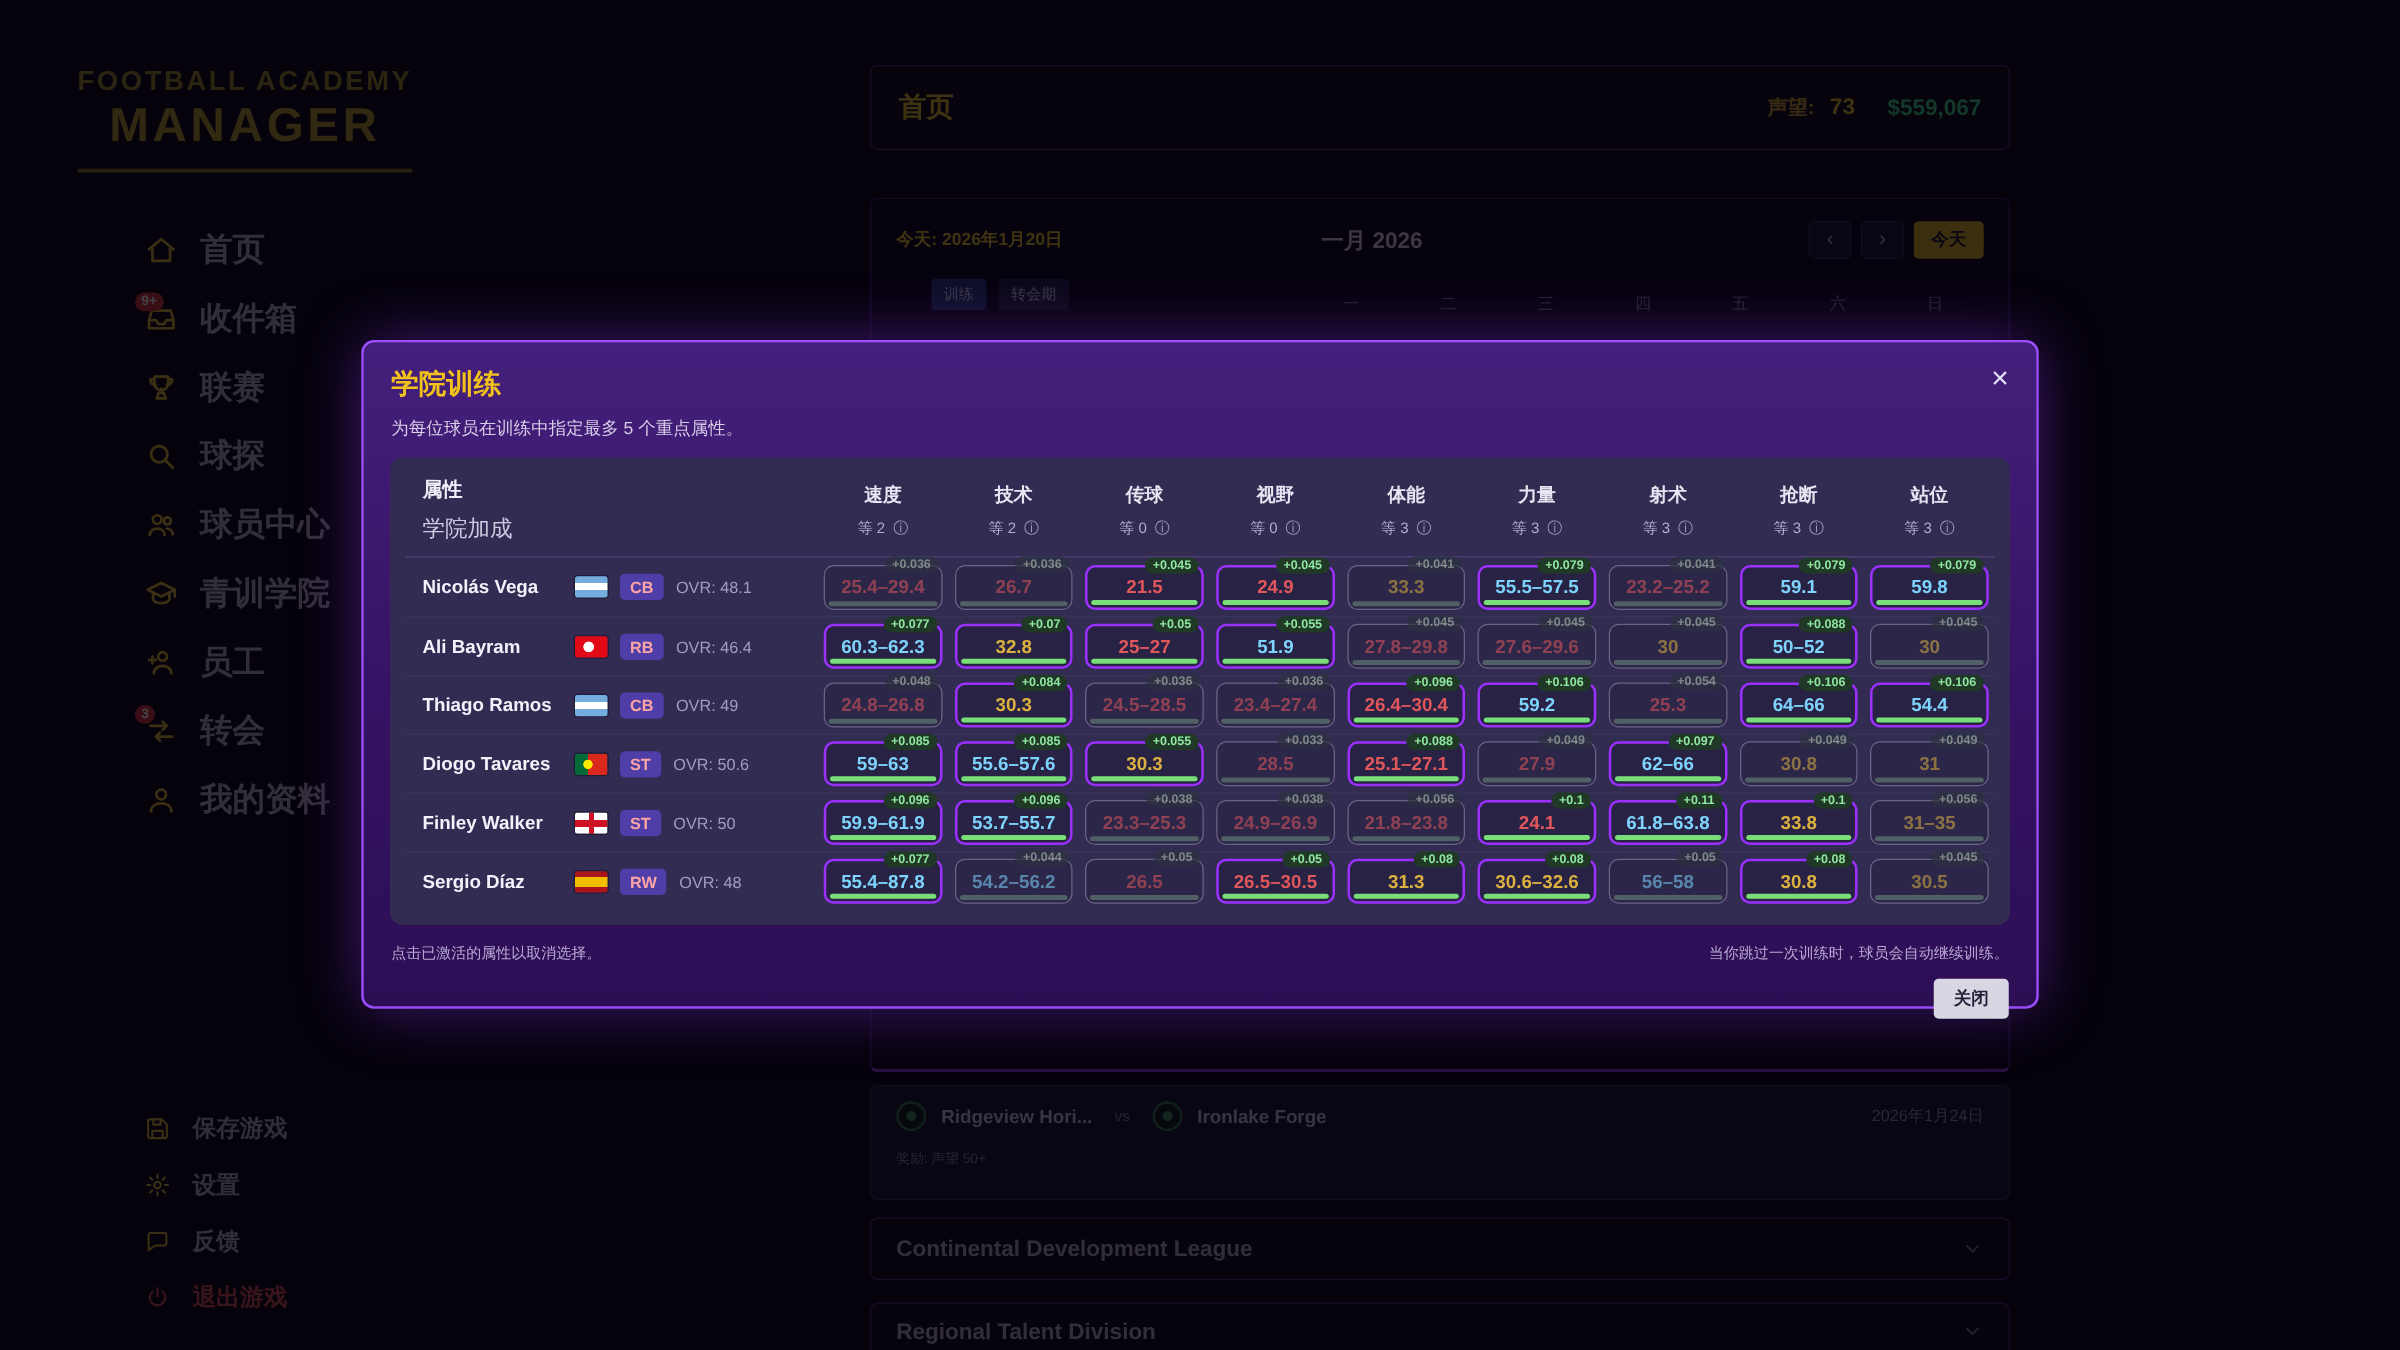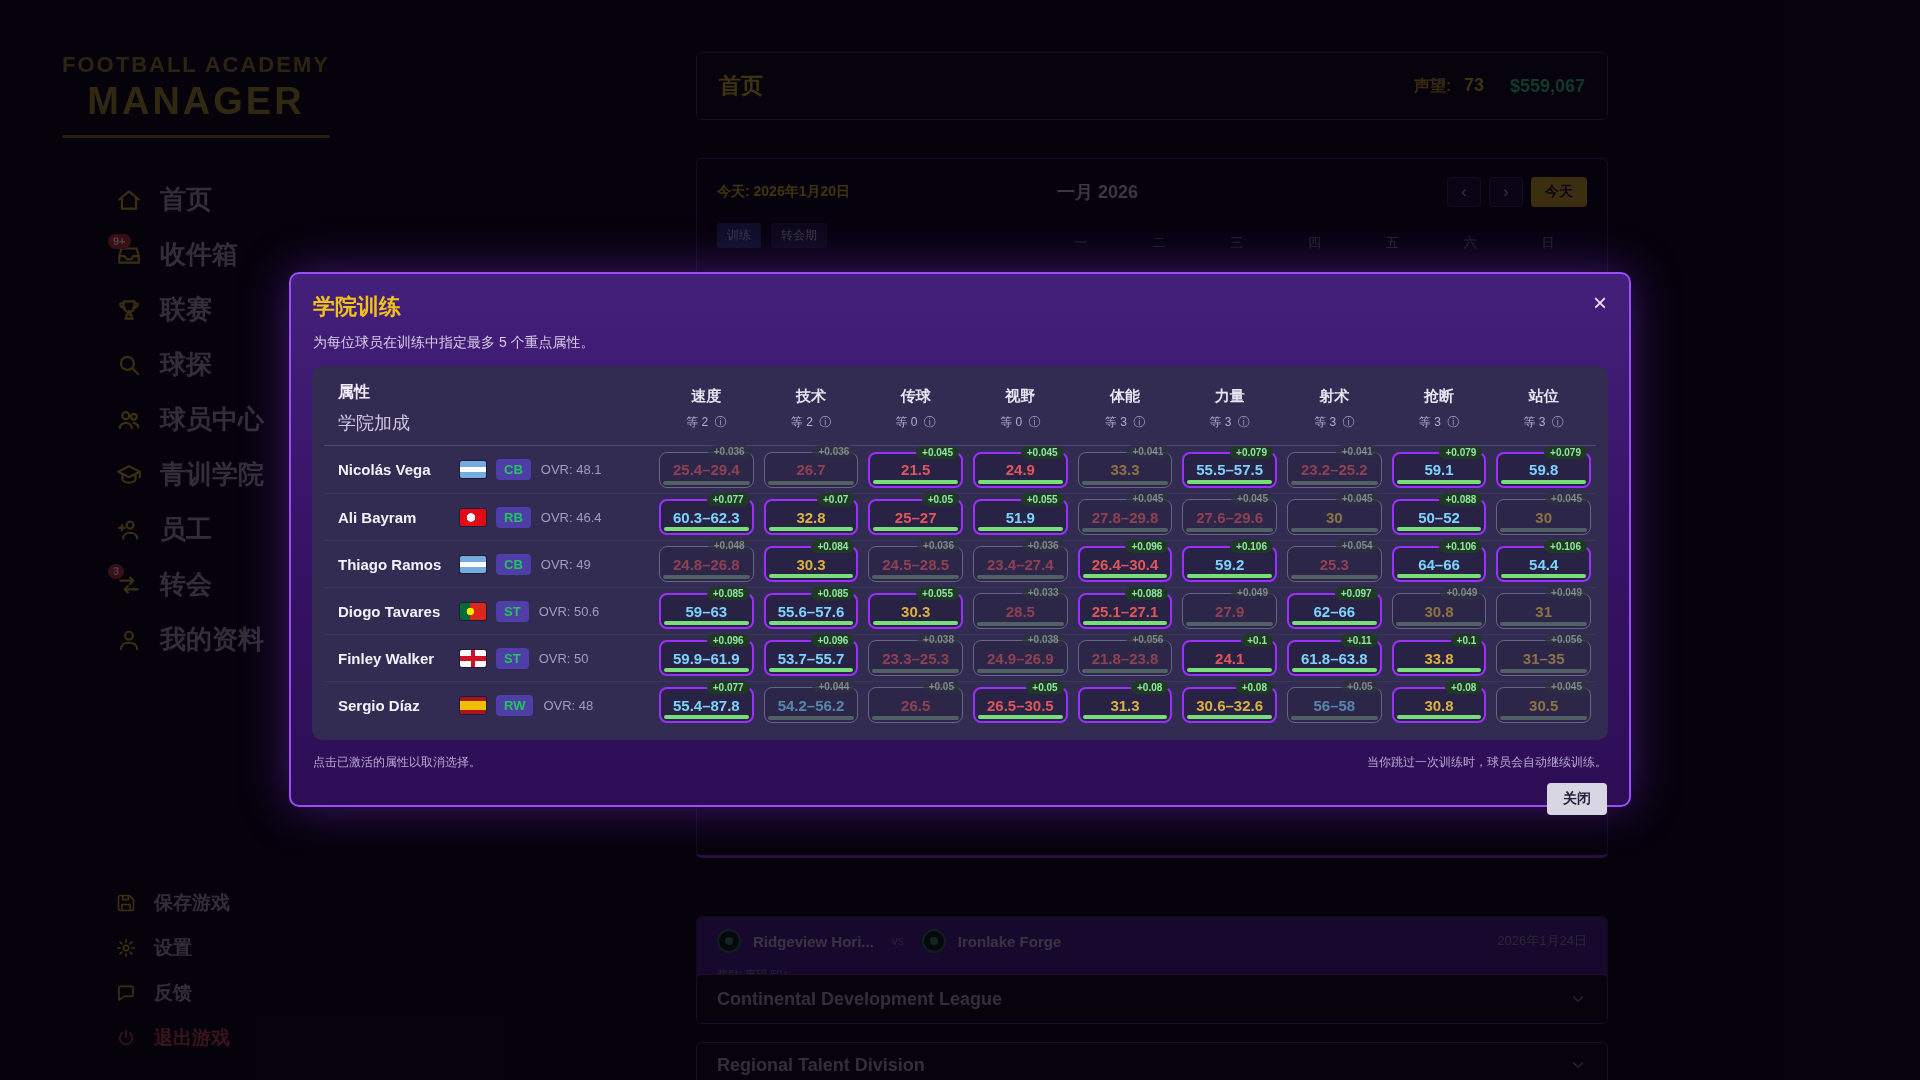--- a/index.html
+++ b/index.html
@@ -45,32 +45,32 @@
   .cal-panel { position:absolute; left:696px; top:158px; width:912px; height:700px;
     border:1px solid #4a2575; border-bottom:3px solid #8b3ee0; border-radius:6px; background:#0b0714; padding:18px 20px; }
   .cal-head { display:flex; align-items:center; }
   .cal-today { color:#e6c525; font-size:14px; font-weight:bold; width:340px; }
   .cal-month { color:#d9d3e6; font-size:18px; font-weight:bold; flex:1; }
   .cal-nav { display:flex; gap:8px; }
   .cal-nav-btn { width:34px; height:30px; background:#191330; border:1px solid #3a3055; border-radius:4px;
     color:#cfc8e0; font-size:16px; display:flex; align-items:center; justify-content:center; cursor:pointer; }
   .cal-today-btn { height:30px; padding:0 14px; background:#d9b722; border-radius:4px; color:#1a1430;
     font-size:14px; font-weight:bold; display:flex; align-items:center; cursor:pointer; }
-  .chip-row { display:flex; gap:10px; margin-top:16px; }
+  .chip-row { display:flex; gap:10px; margin-top:16px;margin-left:28px; }
   .chip { font-size:12px; padding:4px 10px; border-radius:3px; color:#cdd2ee; background:#23204a; cursor:pointer; }
   .chip:first-child { background:#27387e; }
   .cal-grid { width:545px; margin-left:auto; margin-top:-14px; display:grid; grid-template-columns:repeat(7,1fr); row-gap:26px; }
   .cal-wd { color:#8a84a0; font-size:13px; text-align:center; }
   .cal-day { color:#b9b2cc; font-size:12px; text-align:center; display:flex; gap:4px; align-items:center; justify-content:center; }
   .cal-day .sq { width:14px; height:14px; border:1px solid #4a4468; border-radius:3px; background:#1d1836; display:inline-block; }
   .cal-day .flake { color:#9fb6d8; font-size:12px; }
 
   
-  .fixture-panel { position:absolute; left:696px; top:868px; width:912px; height:76px;
-    border:1px solid #3a2a55; border-radius:6px; background:#4c1d95; padding:12px 20px;margin-top:48px; }
+  .fixture-panel { position:absolute; left:696px; top:868px; width:912px; height:92px;
+    border:1px solid #3a2a55; border-radius:6px; background:#0f172a; padding:12px 20px; }
   .fixture-row { display:flex; align-items:center; gap:12px; }
   .club-dot { width:24px; height:24px; border-radius:50%; border:2px solid #2f7d4f; background:#0f1f16;
     display:flex; align-items:center; justify-content:center; }
   .club-dot::after { content:""; width:8px; height:8px; border-radius:50%; background:#3a8f5a; }
   .fix-name { color:#cfc8e0; font-size:15px; font-weight:bold; }
   .fix-vs { color:#8a84a0; font-size:12px; margin:0 6px; }
   .fix-date { margin-left:auto; color:#9a93b0; font-size:13px; }
   .fix-note { color:#8a84a0; font-size:11px; margin-top:14px; }
 
   
@@ -111,21 +111,21 @@
   .player-label { display:flex; align-items:center; gap:10px; padding-left:14px; }
   .player-name { color:#f4f1fa; font-size:15px; font-weight:bold; width:112px; white-space:nowrap; }
   .flag { width:26px; height:17px; border-radius:2px; flex:0 0 26px; box-shadow:0 0 0 1px rgba(0,0,0,.35); }
   .flag.argentina { background:linear-gradient(180deg,#74acdf 0 33%,#ffffff 33% 66%,#74acdf 66%); }
   .flag.turkey { background:radial-gradient(circle at 42% 50%,#fff 0 4px,#e30a17 4.5px); }
   .flag.portugal { background:radial-gradient(circle at 40% 50%,#ffe900 0 3.5px,transparent 4px),
     linear-gradient(90deg,#046a38 0 40%,#da291c 40%); }
   .flag.england { background:linear-gradient(90deg,transparent 0 42%,#ce1124 42% 58%,transparent 58%),
     linear-gradient(180deg,transparent 0 34%,#ce1124 34% 66%,transparent 66%),#fff; }
   .flag.spain { background:linear-gradient(180deg,#aa151b 0 25%,#f1bf00 25% 75%,#aa151b 75%); }
-  .pos-badge { background:#4f3da8; color:#22c55e; font-size:13px; font-weight:bold; border-radius:4px;
+  .pos-badge { background:#4f3da8; color:#fca5a5; font-size:13px; font-weight:bold; border-radius:4px;
     padding:3px 8px; }
   .ovr { color:#a49cc0; font-size:13px; white-space:nowrap; }
 
   .cell { position:relative; height:36px; margin:0 5px; border-radius:8px; background:#2c2648;
     border:1px solid #6b6585; display:flex; align-items:center; justify-content:center; cursor:pointer; }
   .cell.active { border:2px solid #9b30ff; background:#282244; }
   .cell-value { font-size:15px; font-weight:bold; }
   .t-red { color:#e0575b; } .t-yellow { color:#dcb13f; } .t-white { color:#7dd3fc; }
   .cell.inactive .cell-value { opacity:.55; }
   .cell-badge { position:absolute; top:-8px; right:2px; background:#203826; border-radius:8px;

